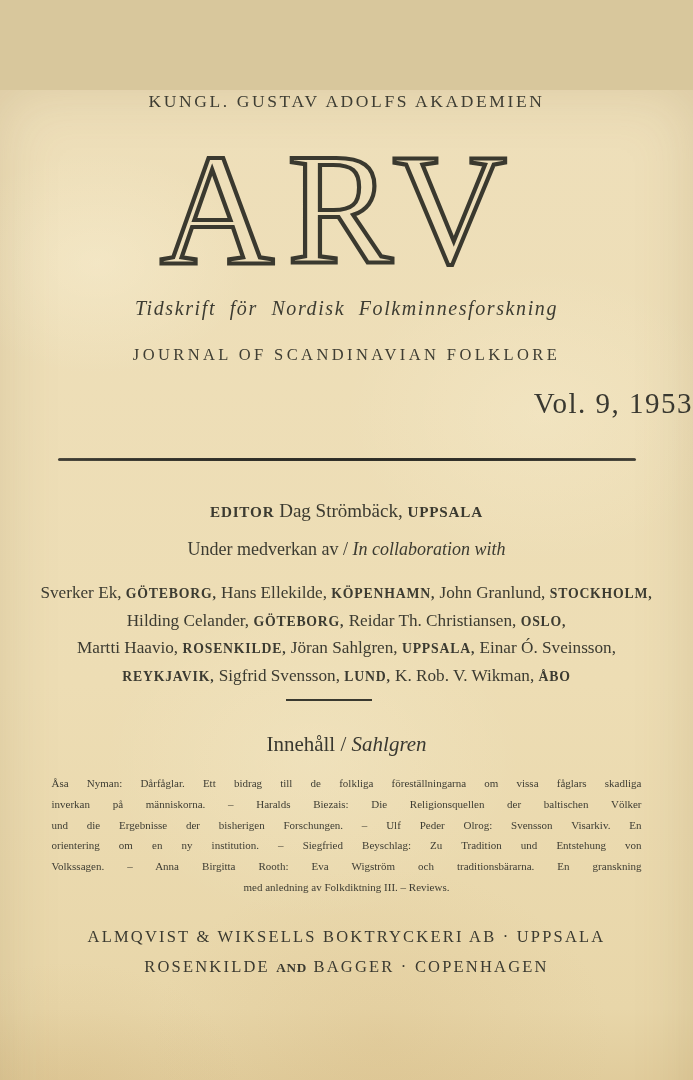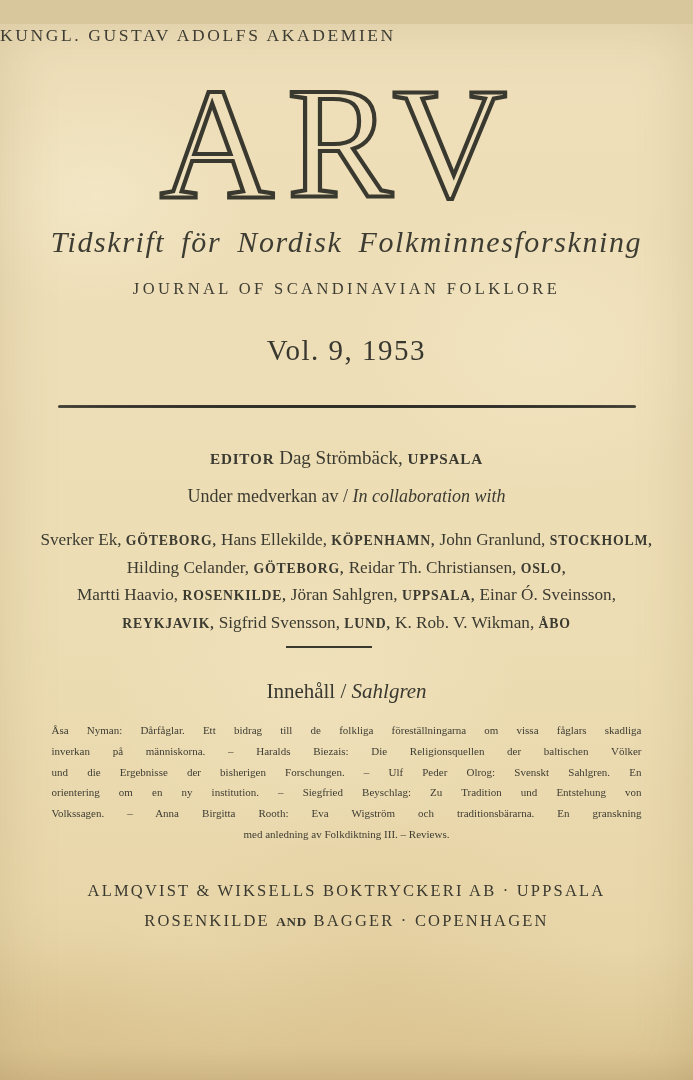--- a/index.html
+++ b/index.html
@@ -21,22 +21,22 @@
       radial-gradient(ellipse 220px 160px at 14% 16%, rgba(255,248,224,0.30), transparent 70%),
       radial-gradient(ellipse 280px 210px at 78% 30%, rgba(255,248,224,0.22), transparent 70%),
       radial-gradient(ellipse 300px 230px at 45% 62%, rgba(255,250,230,0.18), transparent 70%),
       radial-gradient(ellipse 320px 240px at 55% 88%, rgba(205,172,115,0.18), transparent 72%),
       radial-gradient(ellipse 240px 170px at 10% 92%, rgba(205,172,115,0.20), transparent 72%),
       linear-gradient(to bottom, #eedfba 0%, #edddb4 55%, #e8d6a9 85%, #ddc795 95%, #ccb281 99%, #bda372 100%);
     box-shadow: inset 0 0 60px rgba(130,100,50,0.18);
   }
 
   .academy {
-    margin-top: 24px;
-    text-align: left;
+    margin-top: 90px;
+    text-align: center;
     font-size: 17.5px;
     letter-spacing: 2.6px;
     line-height: 22px;
     color: #3e3d33;
   }
 
   .arv-svg {
     display: block;
     margin: 28px auto 0 auto;
     width: 693px;
@@ -48,40 +48,40 @@
     fill: none;
     stroke: #3a392f;
     stroke-width: 4.2px;
     letter-spacing: 13px;
   }
 
   .sub-sv {
     margin-top: 18px;
     text-align: center;
     font-style: italic;
-    font-size: 30px;
+    font-size: 20px;
     letter-spacing: 1.6px;
     word-spacing: 7px;
     line-height: 36px;
     color: #3d3c32;
   }
 
   .sub-en {
     margin-top: 19px;
     text-align: center;
     font-size: 16.5px;
     letter-spacing: 3.4px;
     line-height: 20px;
     color: #3e3d33;
     font-family: Liberation Serif, serif;
   }
 
   .vol {
-    margin-top: 32px;
-    text-align: center;
+    margin-top: 19px;
+    text-align: right;
     font-size: 29px;
     letter-spacing: 1.5px;
     line-height: 38px;
     color: #393830;
   }
 
   .rule-long {
     margin: 36px auto 0 auto;
     width: 578px;
     height: 3px;
@@ -134,21 +134,21 @@
     margin: 14px auto 0 auto;
     width: 590px;
     font-size: 11px;
     line-height: 20.8px;
     color: #3e3d33;
   }
   .pline { text-align: justify; text-align-last: justify; }
   .pline.last { text-align: center; text-align-last: center; }
 
   .imprint1 {
-    margin-top: 35px;
+    margin-top: 28px;
     text-align: center;
     font-size: 16.5px;
     letter-spacing: 2.2px;
     line-height: 22px;
     color: #3b3a30;
   }
   .imprint2 {
     margin-top: 8px;
     text-align: center;
     font-size: 16.5px;
@@ -187,21 +187,21 @@
     <div class="collab-line"><span class="sc">REYKJAVIK,</span><span> Sigfrid Svensson, </span><span class="sc">LUND,</span><span> K. Rob. V. Wikman, </span><span class="sc">ÅBO</span></div>
   </div>
 
   <div class="rule-short"></div>
 
   <div class="toc-head"><span>Innehåll </span><span>/ </span><span class="it">Sahlgren</span></div>
 
   <div class="toc">
       <div class="pline">Åsa Nyman: Dårfåglar. Ett bidrag till de folkliga föreställningarna om vissa fåglars skadliga</div>
       <div class="pline">inverkan på människorna. – Haralds Biezais: Die Religionsquellen der baltischen Völker</div>
-      <div class="pline">und die Ergebnisse der bisherigen Forschungen. – Ulf Peder Olrog: Svenskt Sahlgren. En</div>
+      <div class="pline">und die Ergebnisse der bisherigen Forschungen. – Ulf Peder Olrog: Svensson Visarkiv. En</div>
       <div class="pline">orientering om en ny institution. – Siegfried Beyschlag: Zu Tradition und Entstehung von</div>
       <div class="pline">Volkssagen. – Anna Birgitta Rooth: Eva Wigström och traditionsbärarna. En granskning</div>
       <div class="pline last">med anledning av Folkdiktning III. – Reviews.</div>
     </div>
 
   <div class="imprint1">ALMQVIST &amp; WIKSELLS BOKTRYCKERI AB · UPPSALA</div>
 
   <div class="imprint2"><span>ROSENKILDE </span><span class="sc">AND</span><span> BAGGER · COPENHAGEN</span></div>
 
 </div>

